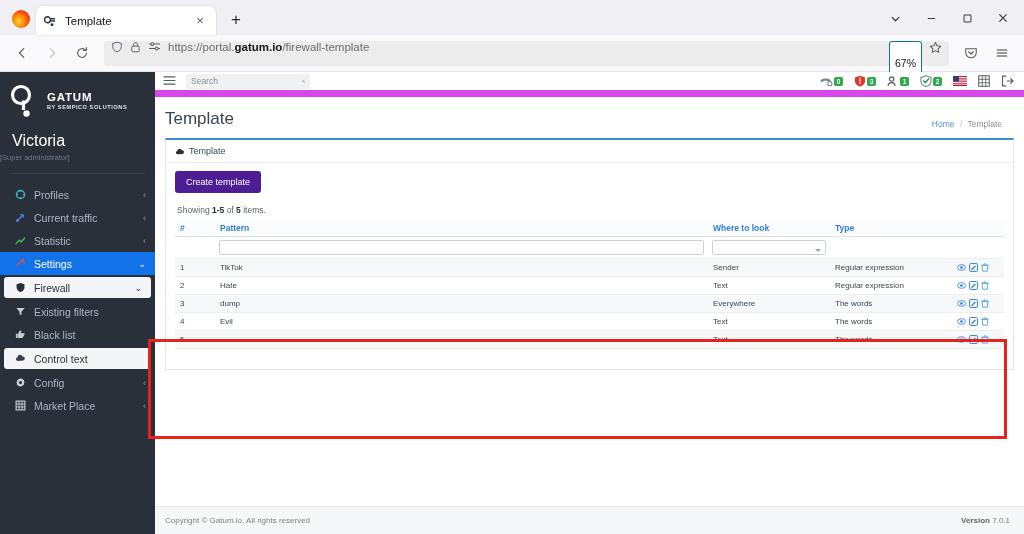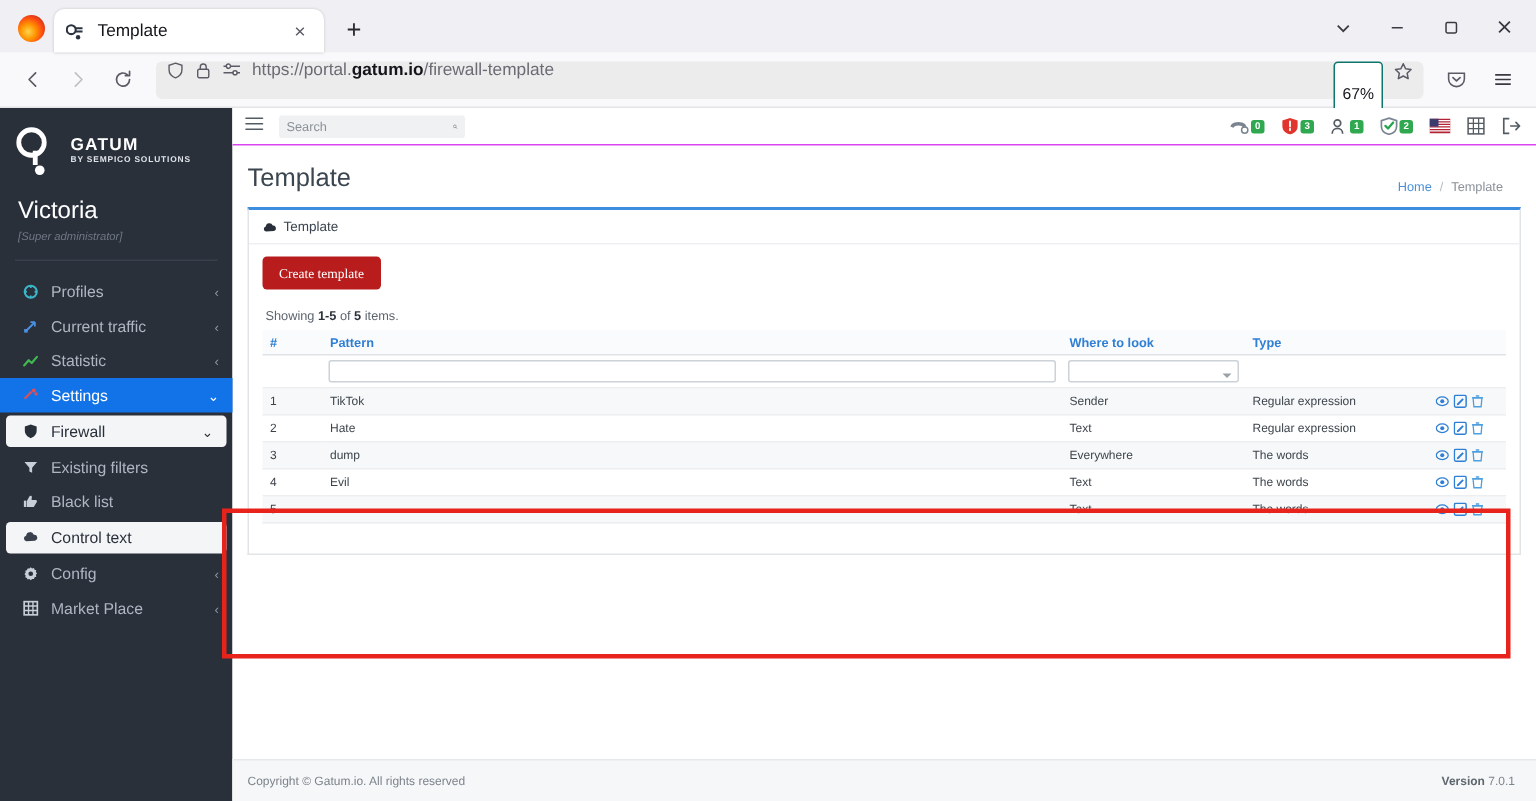--- a/index.html
+++ b/index.html
@@ -75,21 +75,21 @@
   .sidebar {
     width: 155px; background: #2a303a; display: flex; flex-direction: column;
     flex: none; color: #b9c0cb;
   }
   .brand { display: flex; align-items: center; padding: 12px 8px 8px 10px; gap: 7px; }
   .brand-mark { flex: none; }
   .brand-text { line-height: 1.05; }
   .brand-name { font-size: 11.5px; font-weight: 700; color: #fff; letter-spacing: .8px; }
   .brand-sub { font-size: 5.6px; font-weight: 700; color: #dfe3e9; letter-spacing: .55px; margin-top: 2px; }
   .user-name { font-size: 16px; color: #ffffff; padding: 6px 0 0 12px; font-weight: 400; }
-  .user-role { font-size: 7.5px; color: #6f7886; padding: 3px 0 11px 12px; font-style: italic; }
+  .user-role { font-size: 7.5px; color: #6f7886; padding: 3px 0 11px 0; }
   .side-div { height: 1px; background: #39404c; margin: 0 10px; }
 
   .nav { padding-top: 9px; }
   .nav-item {
     display: flex; align-items: center; height: 23px; padding: 0 9px 0 14px;
     font-size: 10.5px; color: #aeb6c2; cursor: pointer; gap: 7px; position: relative;
   }
   .nav-item .ni-ico { width: 13px; flex: none; display: flex; align-items: center; justify-content: center; }
   .nav-item .ni-label { flex: 1; white-space: nowrap; }
   .nav-item .ni-caret { font-size: 9px; color: #8e97a5; flex: none; }
@@ -103,21 +103,21 @@
   .nav-item.sub-sel {
     background: #f4f5f7; color: #2a303a; margin: 2px 4px; border-radius: 3px;
     height: 21px; padding-left: 10px;
   }
 
   
   .content { flex: 1; display: flex; flex-direction: column; background: #ffffff; min-width: 0; }
 
   .topbar {
     height: 25px; background: #ffffff; display: flex; align-items: center;
-    padding: 0 10px 0 8px; gap: 9px; border-bottom: 1px solid #d946ef;
+    padding: 0 10px 0 8px; gap: 9px; border-bottom: 7px solid #d946ef;
   }
   .hamburger { width: 14px; color: #555b63; cursor: pointer; flex: none; }
   .search-box {
     width: 124px; height: 15px; background: #f0f1f2; border-radius: 2px;
     display: flex; align-items: center; padding: 0 5px;
   }
   .search-box input {
     border: 0; background: transparent; outline: none; font-size: 8.5px;
     color: #444; flex: 1; font-family: "Liberation Sans", sans-serif;
   }
@@ -140,23 +140,23 @@
     margin: 3px 10px 0 10px; background: #ffffff; border: 1px solid #e2e5e8;
     border-top: 2px solid #3c8dde; min-height: 232px;
   }
   .panel-head {
     display: flex; align-items: center; gap: 4px; padding: 6px 9px;
     font-size: 9px; color: #3c4650; border-bottom: 1px solid #edeff1;
   }
   .panel-body { padding: 8px 9px 0 9px; }
 
   .btn-create {
-    display: inline-block; background: #b91c1c; color: #fff; font-size: 9px;
+    display: inline-block; background: #4c1d95; color: #fff; font-size: 9px;
     padding: 6px 11px; border-radius: 3px; border: 0; cursor: pointer;
-    font-family: Liberation Serif, serif;
+    font-family: Liberation Sans, sans-serif;
     text-align: right;
   }
   .showing { font-size: 8.5px; color: #5c646d; margin: 12px 0 5px 2px; }
   .showing b { font-weight: 700; color: #2a3139; }
 
   table.grid { width: 100%; border-collapse: collapse; table-layout: fixed; }
   table.grid th {
     font-size: 8.5px; color: #2f7fd4; text-align: left; font-weight: 700;
     padding: 3px 5px; border-bottom: 1px solid #dfe3e7; background: #fafbfc;
   }

